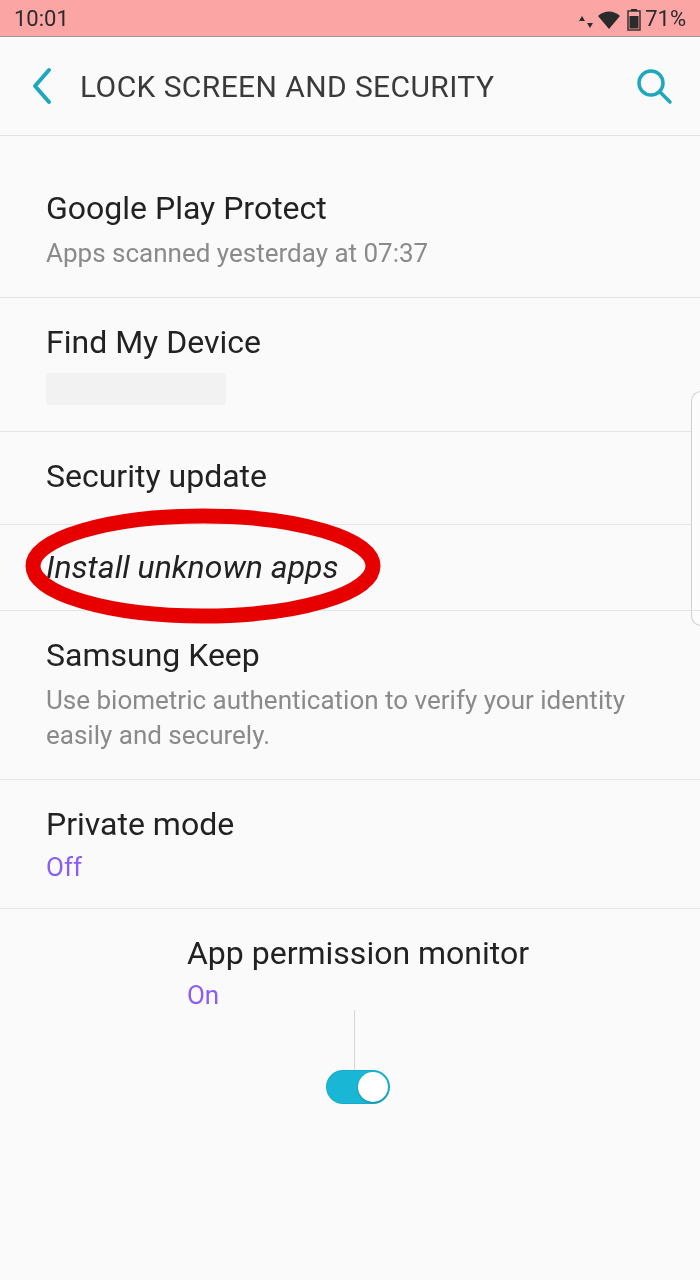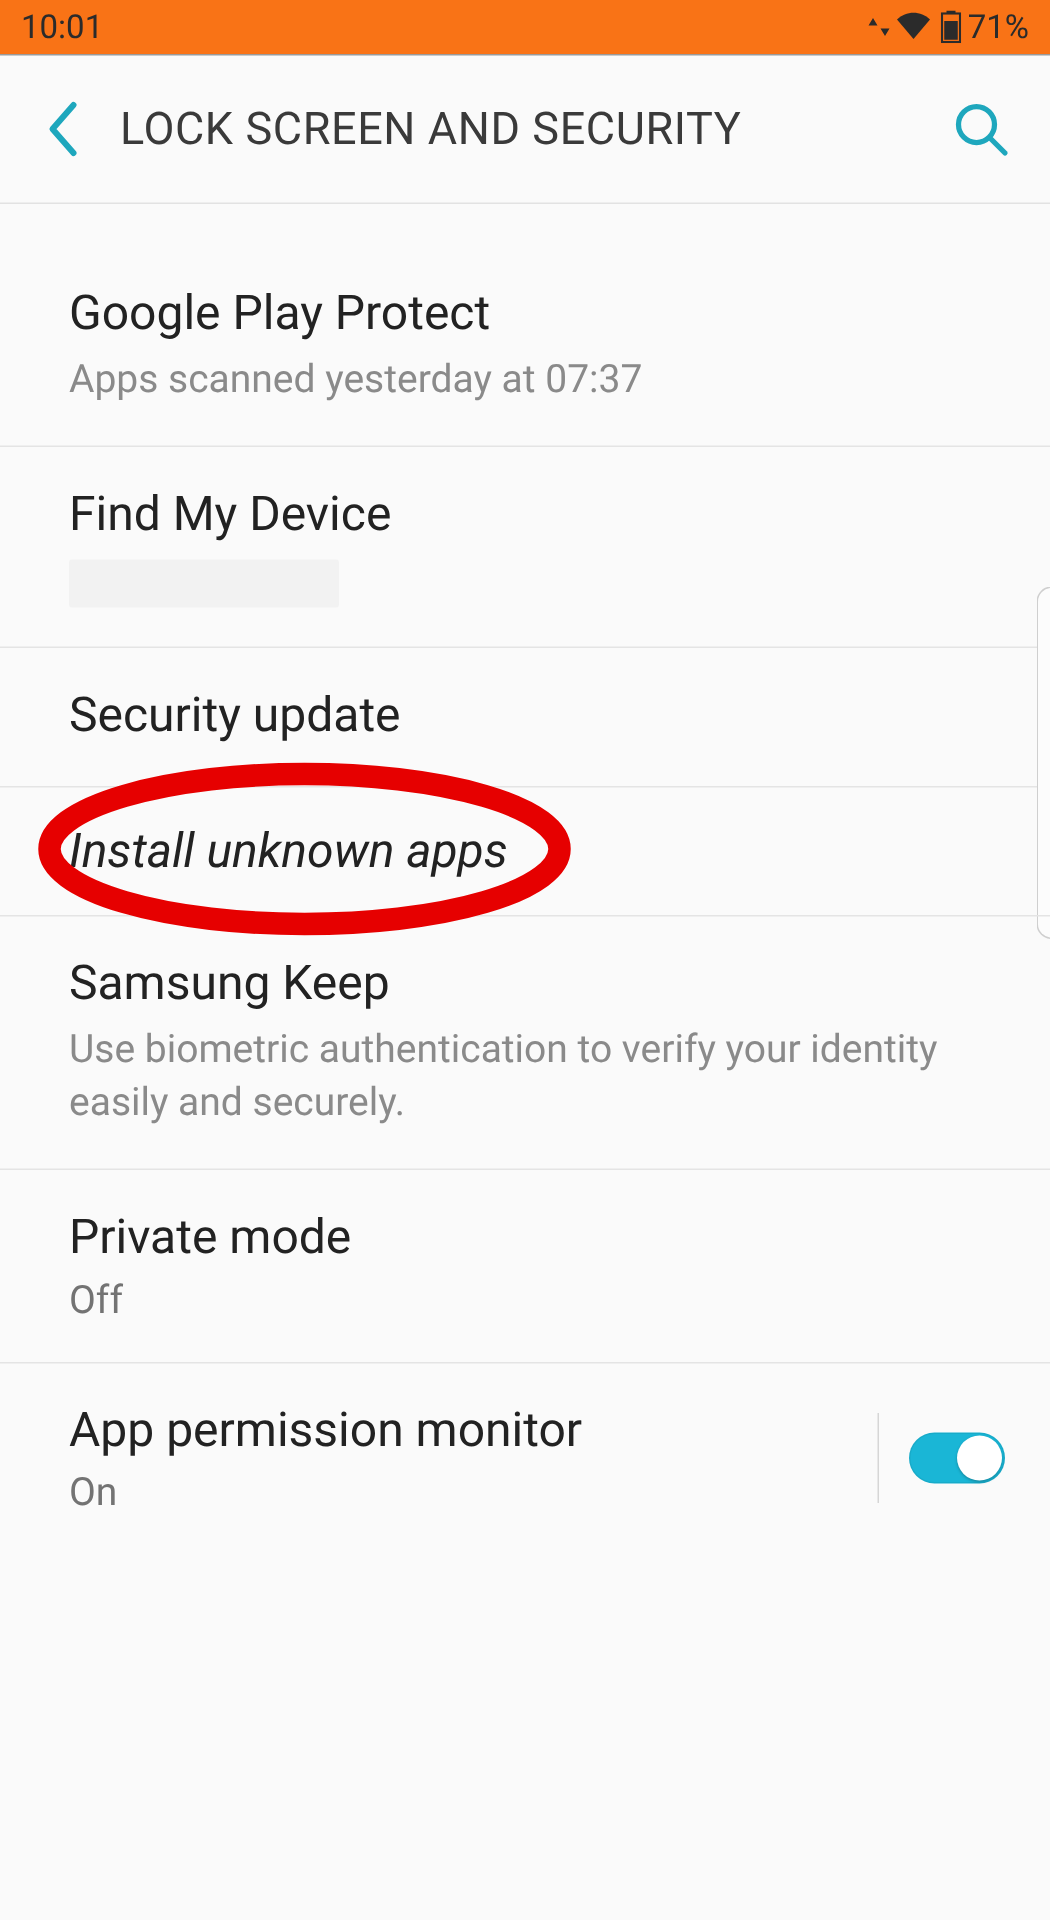--- a/index.html
+++ b/index.html
@@ -11,25 +11,25 @@
       color: #212121;
     }
     .status-bar {
       height: 36px;
       display: flex;
       align-items: center;
       justify-content: space-between;
       padding: 0 14px;
       font-size: 22px;
       color: #2b2b2b;
-      background: #f97316;
+      background: #fca5a5;
     }
     .status-right {
       display: flex;
-      align-items: center;
+      align-items: flex-end;
       gap: 2px;
     }
     .status-right .ico { display: inline-flex; }
     .header {
       display: flex;
       align-items: center;
       height: 100px;
       border-top: 1px solid #9a9a9a;
       border-bottom: 1px solid #e2e2e2;
       padding: 0 18px 0 12px;
@@ -80,25 +80,26 @@
       width: 180px;
       height: 32px;
       background: #f2f2f2;
       margin-top: 10px;
       border-radius: 2px;
     }
     .status-value {
       font-size: 26px;
       margin-top: 6px;
     }
-    .teal { color: #737373; }
+    .teal { color: #8b5cf6; }
     .toggle-row {
       display: flex;
       align-items: center;
       justify-content: space-between;
+      flex-direction: column;
     }
     .toggle-left { flex: 1; }
     .divider-v {
       width: 1px;
       height: 60px;
       background: #d6d6d6;
       margin: 0 20px 0 12px;
     }
     .switch {
       width: 64px;

